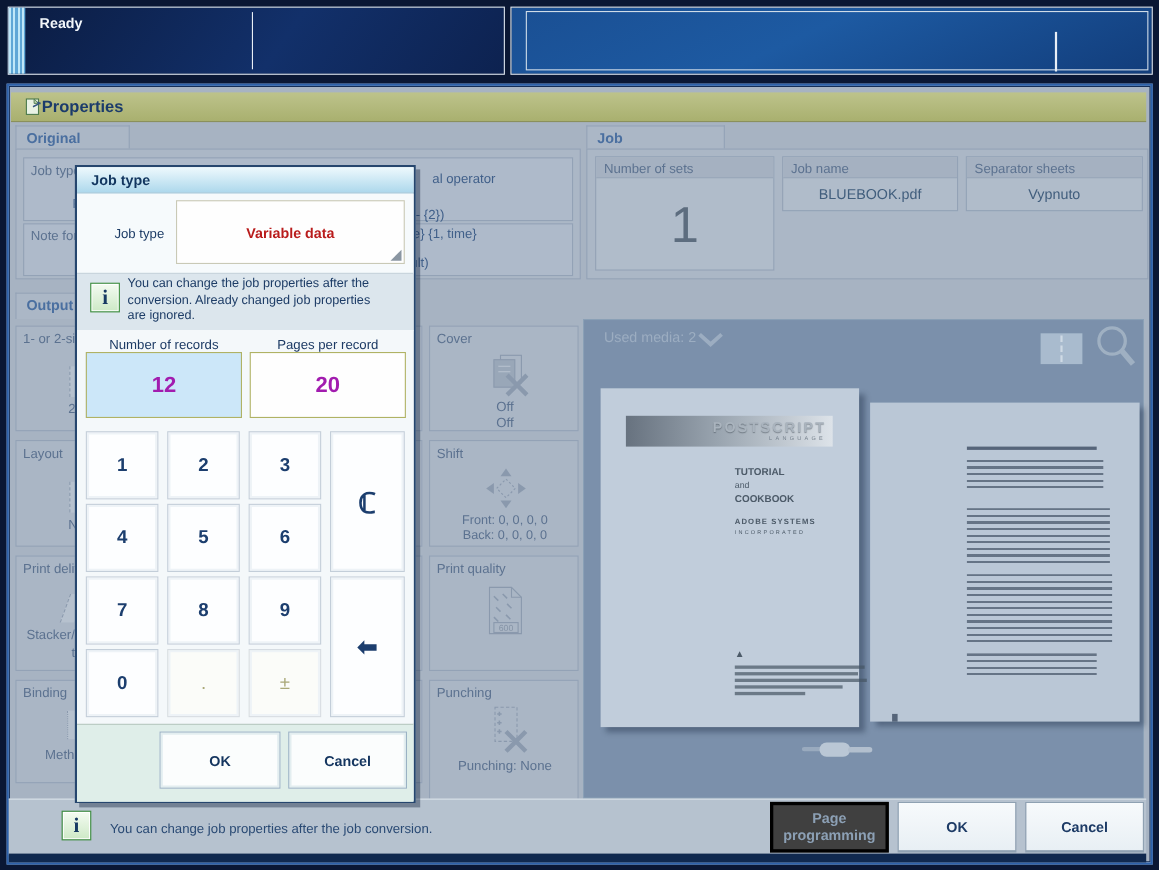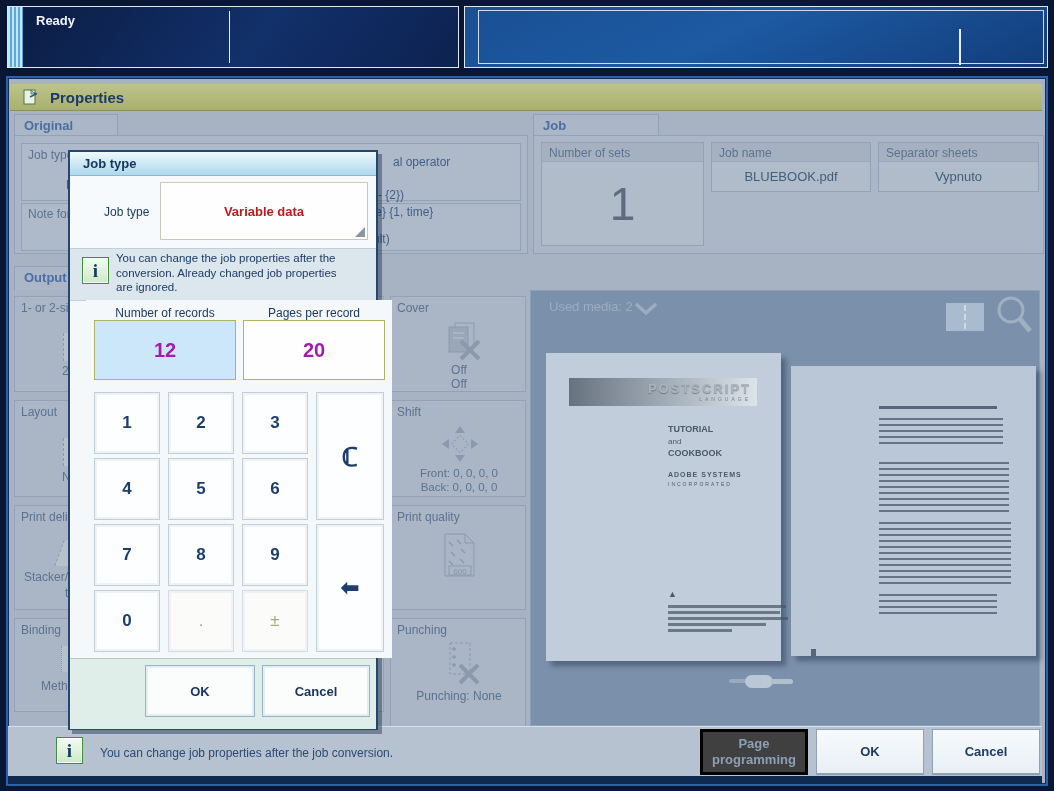--- a/index.html
+++ b/index.html
@@ -12,21 +12,21 @@
   .status-left .stripe{position:absolute;left:0;top:0;bottom:0;width:15px;background:repeating-linear-gradient(90deg,#bfe7f8 0 2px,#5ea6d6 2px 4px)}
   .status-ready{position:absolute;left:28px;top:6px;color:#f2f6fa;font-size:13px;font-weight:bold}
   .status-div{position:absolute;left:221px;top:4px;bottom:4px;width:1px;background:#e9eff6}
   .status-right{left:464px;top:6px;width:582px;height:60px;border:1px solid #dfe8f2;background:linear-gradient(155deg,#1a4f93,#1d5aa2 45%,#123d7b)}
   .status-right .inner{position:absolute;left:13px;top:3px;right:3px;bottom:3px;border:1px solid #cfdce8}
   .status-right .tick{position:absolute;left:494px;top:22px;width:2px;height:36px;background:#e8eef6}
 
   
   .window{left:6px;top:76px;width:1038px;height:706px;border:2px solid #2d61aa;background:#a7b3c2;box-shadow:inset 0 0 0 1px #132d58}
   .titlebar{left:2px;top:6px;width:1032px;height:26px;background:linear-gradient(#bdc38b,#a9b06f);display:flex;align-items:center;border-bottom:1px solid #8a905c}
-  .titlebar .txt{margin-left:40px;font-size:15px;font-weight:bold;color:#1b3b6b}
+  .titlebar .txt{margin-left:28px;font-size:15px;font-weight:bold;color:#1b3b6b}
   .tab{border:1px solid #93a2b6;border-bottom:none;background:#abb7c6;color:#4a6fa0;font-weight:bold;font-size:13px;padding:3px 0 0 9px;box-sizing:border-box}
   .tab-panel{border:1px solid #93a2b6;background:#abb7c6}
   .group{border:1px solid #93a2b6;background:#aebaca}
   .glabel{font-size:12px;color:#5c7290}
   .frag{font-size:12px;color:#41608a;white-space:nowrap}
 
   .field{border:1px solid #93a2b6;box-sizing:border-box;background:#b0bcca}
   .field .flab{height:19px;background:#a5b1c1;border-bottom:1px solid #9aa8ba;color:#5c7290;font-size:12px;padding:3px 0 0 7px;box-sizing:border-box}
   .field .fval{display:flex;align-items:center;justify-content:center;color:#415e7d;font-size:13px}
 
@@ -65,21 +65,21 @@
   
   .dialog{left:68px;top:150px;width:306px;height:576px;border:2px solid #26466e;background:#f4f8fa;box-shadow:4px 4px 0 rgba(16,33,60,.4);z-index:10}
   .dlg-title{left:0;top:0;width:306px;height:24px;background:linear-gradient(#eef9fd,#add8ec);border-bottom:1px solid #8cb8d0;box-sizing:border-box}
   .dlg-title span{position:absolute;left:13px;top:4px;font-size:13px;font-weight:bold;color:#12365f}
   .dlg-secA{left:0;top:24px;width:306px;height:72px;background:#f6fafc;border-bottom:1px solid #c2cfd9}
   .dropdown{position:absolute;left:90px;top:6px;width:208px;height:58px;background:#fefefe;border:1px solid #c9c9b6;box-sizing:border-box}
   .dropdown .val{display:flex;align-items:center;justify-content:center;height:100%;font-size:13px;font-weight:bold;color:#b91c1c}
   .corner{position:absolute;right:2px;bottom:2px;width:0;height:0;border-left:10px solid transparent;border-bottom:10px solid #8a96a2}
   .dlg-secB{left:0;top:97px;width:306px;height:51px;background:#dce6ed;border-bottom:1px solid #c2cfd9}
   .dlg-info-txt{position:absolute;left:46px;top:2px;width:232px;font-size:11.5px;line-height:1.28;color:#1d3c66}
-  .dlg-secC{left:16px;top:148px;width:306px;height:358px;background:#f4f8fa}
+  .dlg-secC{left:0;top:148px;width:306px;height:358px;background:#f4f8fa}
   .klabel{position:absolute;top:6px;font-size:12px;color:#1c3a64;text-align:center;width:142px}
   .numfield{position:absolute;top:20px;width:142px;height:60px;border:1px solid #b0b264;box-sizing:border-box;display:flex;align-items:center;justify-content:center;font-size:20px;font-weight:bold;color:#a21caf}
   .key{position:absolute;width:66px;height:62px;background:#fdfeff;border:1px solid #c3ced9;box-shadow:inset 0 0 0 2px #eef3f7;box-sizing:border-box;display:flex;align-items:center;justify-content:center;font-size:17px;font-weight:bold;color:#1c3e6e}
   .key-dis{background:#fbfcf9;border-color:#d6dce2;color:#aaa878;font-weight:normal}
   .key-tall{height:128px;width:68px}
   .dlg-secD{left:0;top:506px;width:306px;height:70px;background:#dfeee9;border-top:1px solid #b9c9c1}
   .dlg-btn{position:absolute;top:6px;height:52px;background:#fbfdfd;border:1px solid #9ab2c4;box-shadow:inset 0 0 0 2px #e3eef0;display:flex;align-items:center;justify-content:center;font-size:13px;font-weight:bold;color:#14355f;box-sizing:border-box}
 
   svg{display:block}
 </style>

